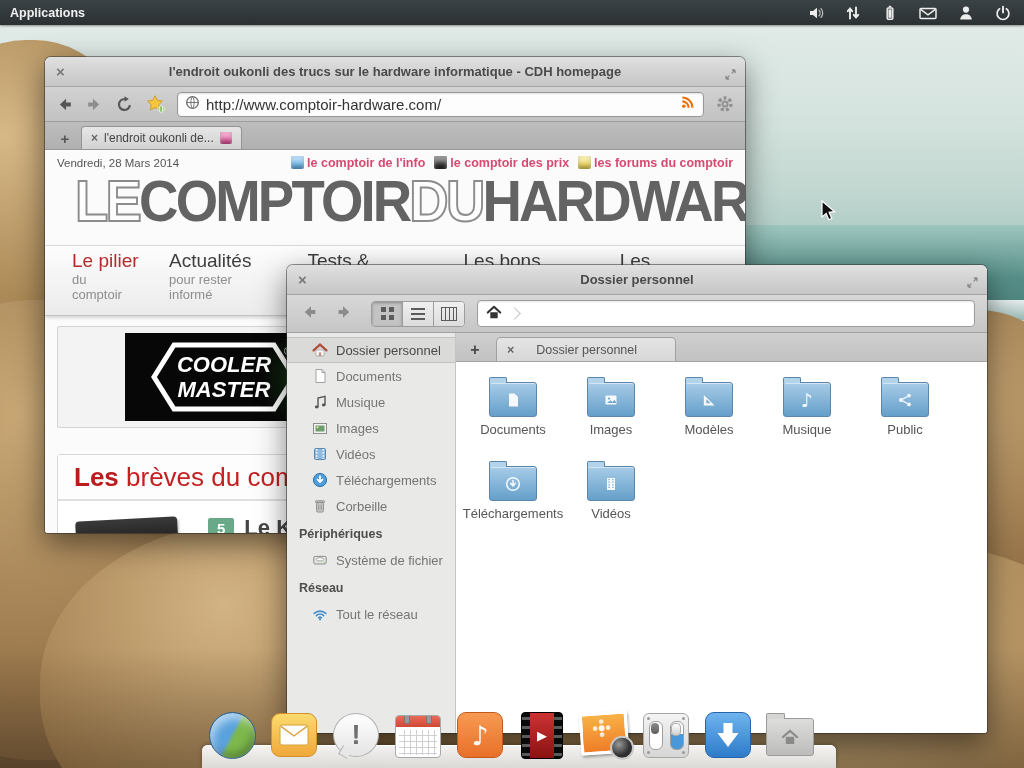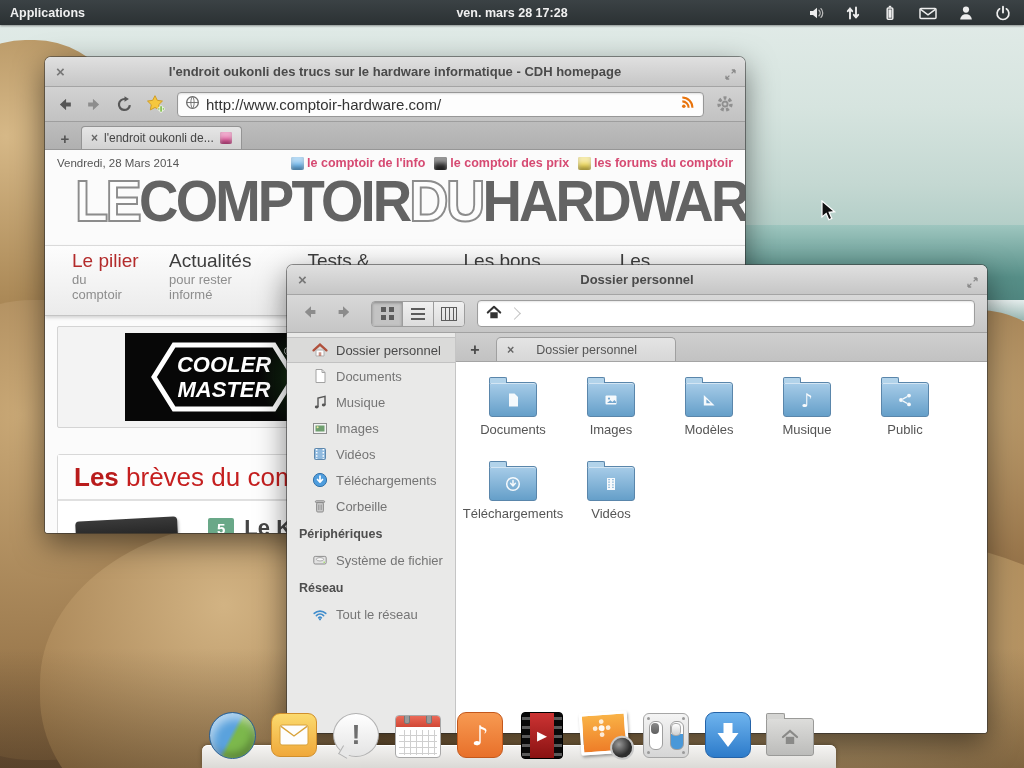--- a/index.html
+++ b/index.html
@@ -56,21 +56,21 @@
     border-radius:4px 4px 0 0;font-size:12px;color:#444}
   .tab-x{color:#666;font-weight:bold}
   .cube{width:13px;height:13px;border-radius:2px;display:inline-block;flex:none;
     box-shadow:inset 0 6px 4px rgba(255,255,255,.5),inset 0 -3px 4px rgba(0,0,0,.35)}
   .cube.small{width:12px;height:12px}
   
   .bpage{position:relative;height:385px;background:#fbfbfb;overflow:hidden}
   .pagetop{display:flex;align-items:center;padding:6px 12px 1px;font-size:11.5px}
   .p-date{color:#555}
   .plinks{margin-left:auto;display:flex;gap:9px;align-items:center;font-size:12.5px;color:#d64a72;font-weight:bold}
-  .plink{display:flex;align-items:center;gap:3px}
+  .plink{display:flex;align-items:flex-start;gap:3px}
   .logo{padding:1px 0 0 32px;font-weight:bold;font-size:58px;line-height:57px;letter-spacing:-3px;
     white-space:nowrap;transform:scaleX(.94);transform-origin:left;color:#636363}
   .logo .hollow{color:#fdfdfd;-webkit-text-stroke:2px #8c8c8c}
   .sitenav{margin-top:16px;background:linear-gradient(#fdfdfd,#ebebeb);border-top:1px solid #dadada;
     border-bottom:1px solid #c4c4c4;display:flex;padding:4px 4px 6px 12px;box-shadow:0 2px 3px rgba(0,0,0,.15)}
   .navitem{padding:0 15px}
   .nl{font-size:19px;color:#3e3e3e}
   .navitem.active .nl{color:#b32b2b}
   .ns{font-size:13px;color:#8d8d8d}
   .adbox{margin:10px 12px 0;background:#f3f3f3;border:1px solid #d4d4d4;border-radius:2px;height:100px;position:relative}
@@ -192,21 +192,20 @@
   <div class="rock r2"></div>
   <div class="rock r6"></div>
   <div class="rock r3"></div>
   <div class="rock r4"></div>
   <div class="rock r5"></div>
   <div class="shade"></div>
 </div>
 
 <div class="panel">
   <span class="p-apps">Applications</span>
-  <span class="p-clock">ven. mars 28 17:28</span>
   <div class="p-tray">
     <span>
         <svg width="18" height="18" viewBox="0 0 18 18">
           <path d="M3 7v4h3l4 3.2V3.8L6 7z" fill="#ededed"></path>
           <path d="M12 6.2a4 4 0 0 1 0 5.6M14 4.6a6.5 6.5 0 0 1 0 8.8" fill="none" stroke="#b9b9b9" stroke-width="1.3" stroke-linecap="round"></path>
         </svg>
       </span>
     <span>
         <svg width="18" height="18" viewBox="0 0 18 18">
           <path d="M6 14.5V4.5M6 4.5 3.8 7.2M6 4.5l2.2 2.7" fill="none" stroke="#ededed" stroke-width="1.9" stroke-linecap="round" stroke-linejoin="round"></path>

